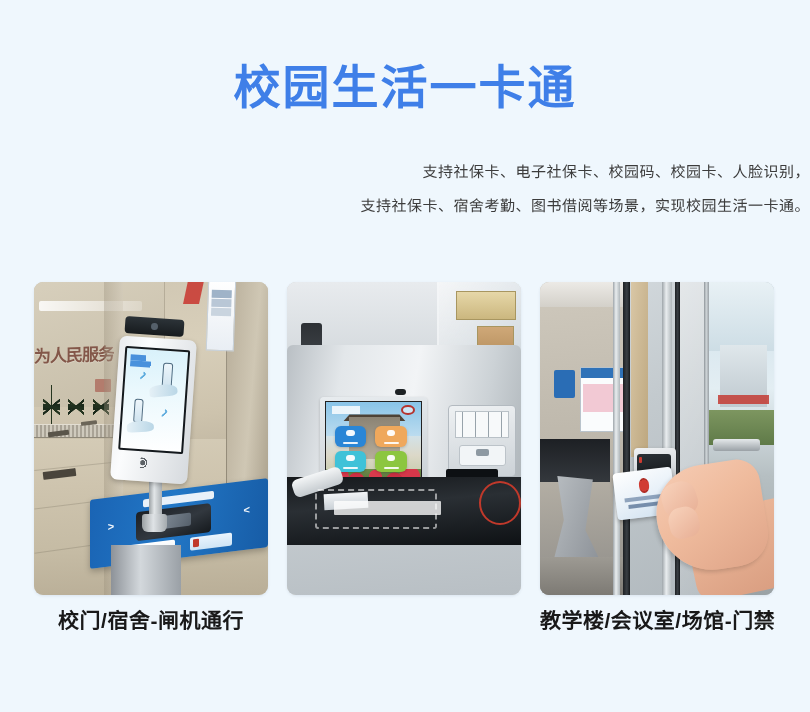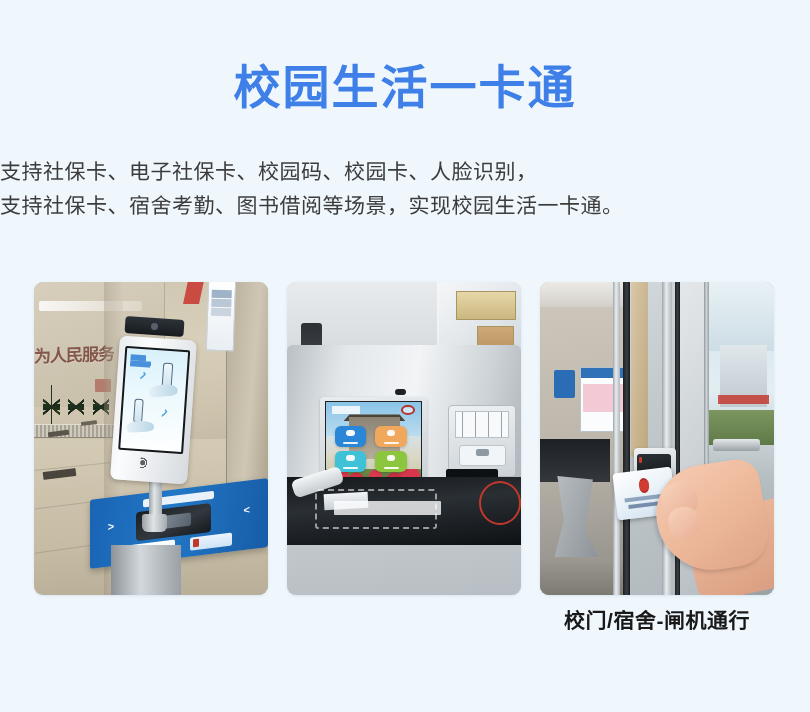--- a/index.html
+++ b/index.html
@@ -16,22 +16,22 @@
   .headline {
     position:absolute; top:59px; left:0; width:810px;
     text-align:center;
     font-size:47px; line-height:58px;
     font-weight:bold;
     letter-spacing:2px;
     color:#3f7fe8;
   }
   .subtitle {
     position:absolute; top:155px; left:0; width:810px;
-    text-align:left;
-    font-size:21px; line-height:34px;
+    text-align:right;
+    font-size:15px; line-height:34px;
     color:#3c3c3c;
     letter-spacing:0.5px;
   }
   .subtitle .line { display:block; white-space:nowrap; }
 
   
   .cards {
     position:absolute; top:282px; left:34px;
     width:740px; height:313px;
     display:flex; justify-content:space-between;
@@ -532,21 +532,21 @@
   }
   .p3-handle{
     position:absolute; right:6%; top:50%; width:20%; height:4%;
     background:linear-gradient(180deg,#e5e9eb,#9aa1a6); border-radius:3px;
   }
 
   
   .captions {
     position:absolute; top:606px; left:34px;
     width:740px; height:34px;
-    display:flex; justify-content:flex-end;
+    display:flex; justify-content:space-between;
   }
   .caption {
     width:234px; text-align:center;
     font-size:21px; font-weight:bold; color:#191919;
     letter-spacing:0.5px; line-height:30px;
     white-space:nowrap;
   }
 </style>
 </head>
 <body>
@@ -714,15 +714,16 @@
         <div class="p3-hand"></div>
         <div class="p3-finger f1"></div>
         <div class="p3-finger f2"></div>
       </div>
     </div>
 
   </div>
 
   <div class="captions">
     <div class="caption">校门/宿舍-闸机通行</div>
+    <div class="caption">教学楼/会议室/场馆-门禁</div>
   </div>
 
 </div>
 
 </body></html>

